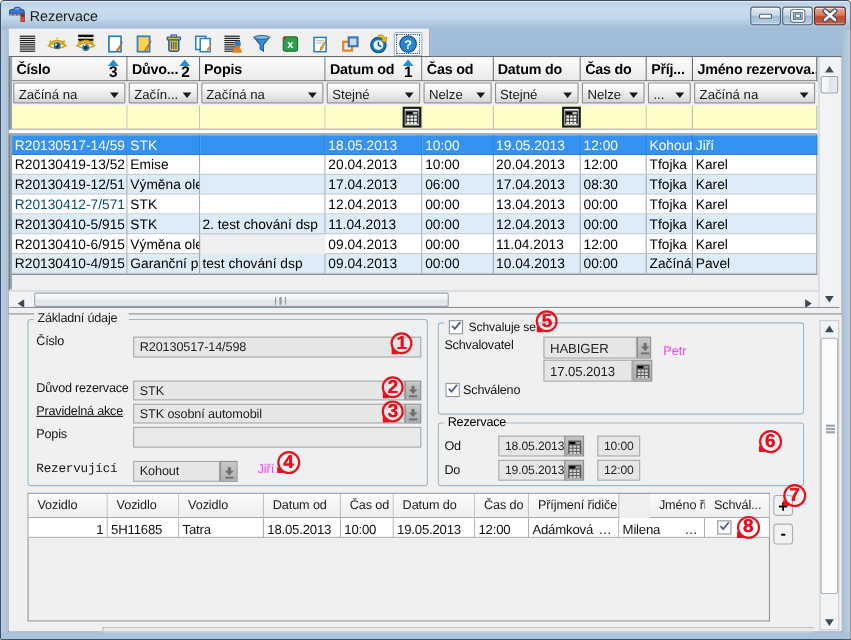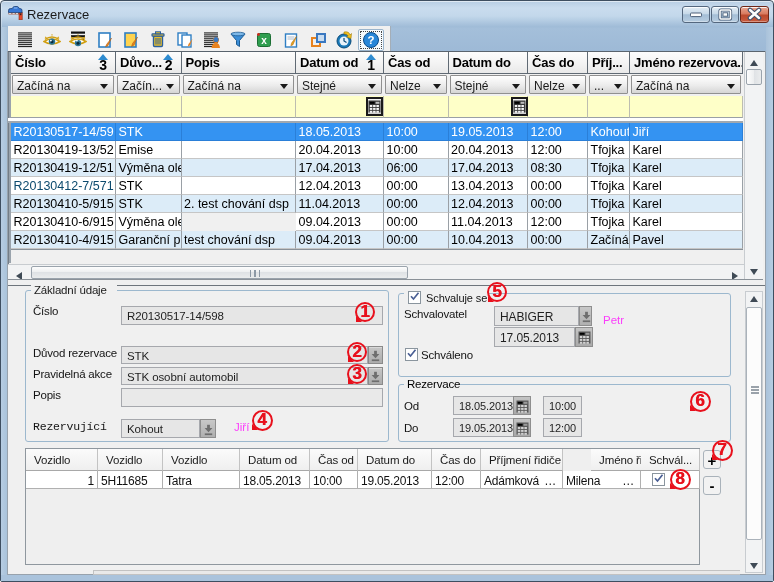--- a/index.html
+++ b/index.html
@@ -294,21 +294,21 @@
 <div style="position:absolute;left:31px;top:284px;width:86px;height:13px;background:#f0f0f0;padding-left:3px;color:#1a1a1a;font-size:11.5px;letter-spacing:-0.2px;">Základní údaje</div>
 <div style="position:absolute;left:33px;top:305px;width:160px;height:14px;color:#141414;white-space:nowrap;font-size:11.5px;letter-spacing:-0.2px;">Číslo</div>
 <div style="position:absolute;left:121px;top:306px;width:262px;height:19px;background:#e6e6e6;border:1px solid #a6a8ad;color:#1f1f1f;padding:3px 0 0 5px;white-space:nowrap;overflow:hidden;font-size:11.5px;letter-spacing:-0.1px;">R20130517-14/598</div>
 <div style="position:absolute;left:33px;top:347px;width:160px;height:14px;color:#141414;white-space:nowrap;font-size:11.5px;letter-spacing:-0.2px;">Důvod rezervace</div>
 <div style="position:absolute;left:121px;top:346px;width:247px;height:18px;background:#e6e6e6;border:1px solid #a6a8ad;color:#1f1f1f;padding:3px 0 0 5px;white-space:nowrap;overflow:hidden;font-size:11.5px;letter-spacing:-0.1px;">STK</div>
 <div style="position:absolute;left:368px;top:346px;width:15px;height:18px;background:linear-gradient(#c6c6c6,#acacac);border:1px solid #8a8a8a;box-shadow:inset 0 1px 0 #d8d8d8;text-align:center;padding-top:2px;"><svg width="13" height="14">
         <rect x="5.1" y="1.8" width="2.8" height="3.6" fill="#6e6e6e"></rect>
         <path d="M2.6 5 L10.4 5 L6.5 9.2 Z" fill="#6e6e6e"></path>
         <rect x="2.8" y="10.4" width="7.4" height="1.7" fill="#6e6e6e"></rect>
       </svg></div>
-<div style="position:absolute;left:33px;top:368px;width:160px;height:14px;color:#141414;white-space:nowrap;font-size:11.5px;letter-spacing:-0.2px;">Pravidelná akce</div>
+<div style="position:absolute;left:33px;top:368px;width:160px;height:14px;color:#141414;white-space:nowrap;font-size:11.5px;letter-spacing:-0.2px;text-decoration:underline;">Pravidelná akce</div>
 <div style="position:absolute;left:121px;top:367px;width:247px;height:18px;background:#e6e6e6;border:1px solid #a6a8ad;color:#1f1f1f;padding:3px 0 0 5px;white-space:nowrap;overflow:hidden;font-size:11.5px;letter-spacing:-0.1px;">STK osobní automobil</div>
 <div style="position:absolute;left:368px;top:367px;width:15px;height:18px;background:linear-gradient(#c6c6c6,#acacac);border:1px solid #8a8a8a;box-shadow:inset 0 1px 0 #d8d8d8;text-align:center;padding-top:2px;"><svg width="13" height="14">
         <rect x="5.1" y="1.8" width="2.8" height="3.6" fill="#6e6e6e"></rect>
         <path d="M2.6 5 L10.4 5 L6.5 9.2 Z" fill="#6e6e6e"></path>
         <rect x="2.8" y="10.4" width="7.4" height="1.7" fill="#6e6e6e"></rect>
       </svg></div>
 <div style="position:absolute;left:33px;top:389px;width:160px;height:14px;color:#141414;white-space:nowrap;font-size:11.5px;letter-spacing:-0.2px;">Popis</div>
 <div style="position:absolute;left:121px;top:388px;width:262px;height:19px;background:#e9e9e9;border:1px solid #a6a8ad;color:#1f1f1f;padding:3px 0 0 5px;white-space:nowrap;overflow:hidden;font-size:11.5px;letter-spacing:-0.1px;"></div>
 <div style="position:absolute;left:33px;top:420px;width:160px;height:14px;color:#141414;white-space:nowrap;font-size:11.5px;letter-spacing:-0.2px;font-family:Liberation Mono, monospace;">Rezervující</div>
 <div style="position:absolute;left:121px;top:419px;width:79px;height:19px;background:#e6e6e6;border:1px solid #a6a8ad;color:#1f1f1f;padding:3px 0 0 5px;white-space:nowrap;overflow:hidden;font-size:11.5px;letter-spacing:-0.1px;">Kohout</div>

